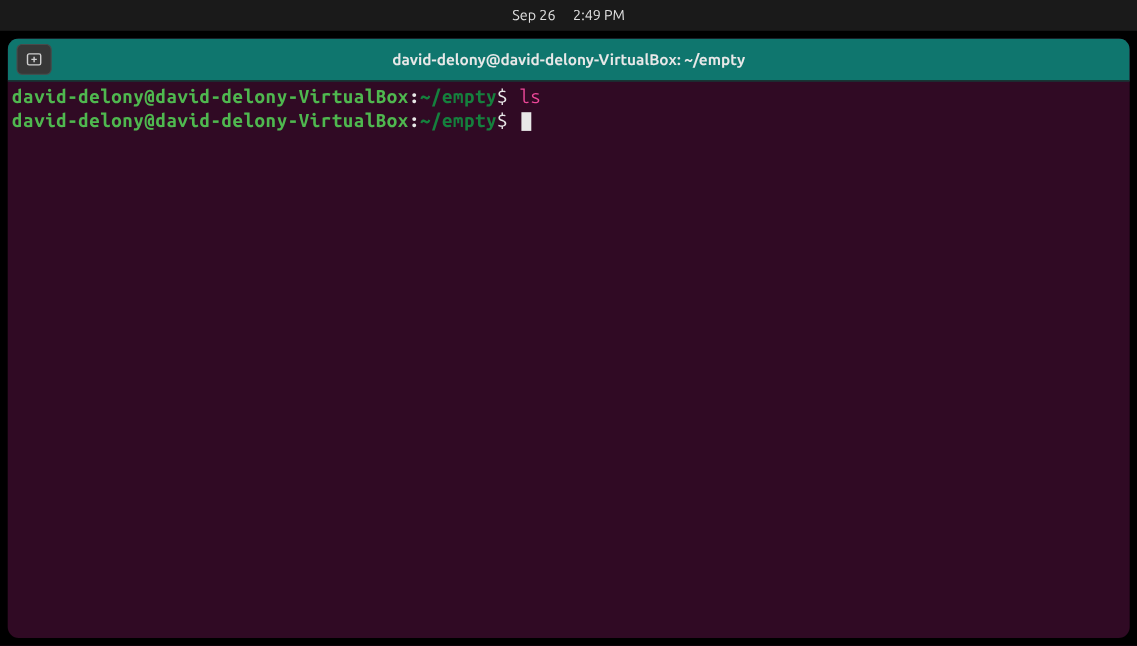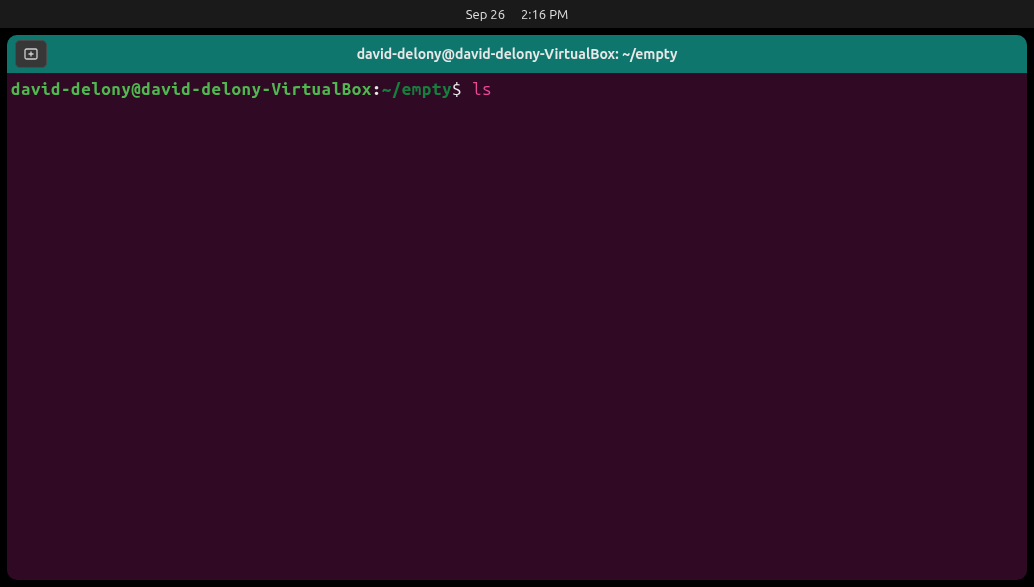--- a/index.html
+++ b/index.html
@@ -103,30 +103,31 @@
       background: #e8e8e8;
       vertical-align: text-bottom;
       margin-left: 2px;
     }
   </style>
 </head>
 <body>
 
 <div class="top-bar">
   <span>Sep 26</span>
-  <span>2:16 PM</span>
+  <span>2:49 PM</span>
 </div>
 
 <div class="window">
   <div class="titlebar">
     <div class="new-tab-btn">
       <svg viewBox="0 0 16 16">
         <rect x="2" y="3" width="12" height="10" rx="1.5" fill="none" stroke="#d0d0d0" stroke-width="1.3"></rect>
         <line x1="8" y1="5.5" x2="8" y2="10.5" stroke="#d0d0d0" stroke-width="1.3"></line>
         <line x1="5.5" y1="8" x2="10.5" y2="8" stroke="#d0d0d0" stroke-width="1.3"></line>
       </svg>
     </div>
     <div class="titlebar-title">david-delony@david-delony-VirtualBox: ~/empty</div>
   </div>
   <div class="terminal-body">
     <div class="prompt-line"><span class="user-host">david-delony@david-delony-VirtualBox</span><span class="colon">:</span><span class="path">~/empty</span><span class="dollar">$ </span><span class="command">ls</span></div>
+    <div class="prompt-line"><span class="user-host">david-delony@david-delony-VirtualBox</span><span class="colon">:</span><span class="path">~/empty</span><span class="dollar">$ </span><span class="command"></span><span class="cursor"></span></div>
   </div>
 </div>
 
 </body></html>

